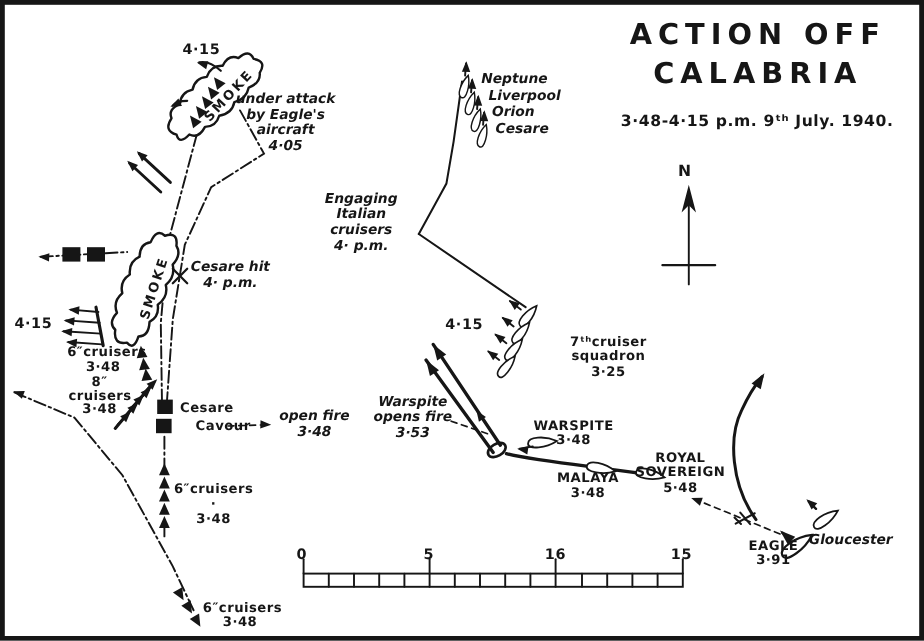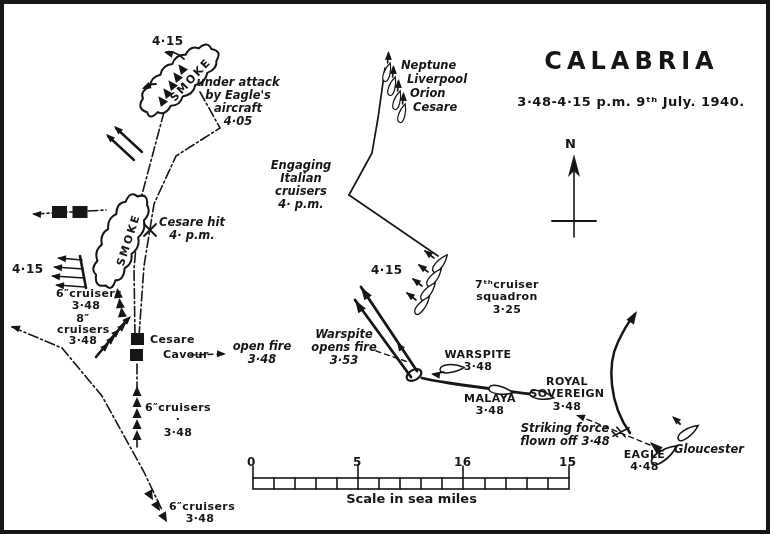--- a/index.html
+++ b/index.html
@@ -252,20 +252,21 @@
         <line x1="502" y1="474" x2="502" y2="485"></line>
       <line x1="523" y1="474" x2="523" y2="485"></line>
         <line x1="544" y1="474" x2="544" y2="485"></line>
       <line x1="249" y1="462" x2="249" y2="474"></line>
       <line x1="354" y1="462" x2="354" y2="474"></line>
       <line x1="459" y1="462" x2="459" y2="474"></line>
       <line x1="565" y1="462" x2="565" y2="474"></line>
     </g>
   </svg>
 
+  <div class="lbl title-line" style="left:505px;top:12px;width:245px;">ACTION OFF</div>
   <div class="lbl title-line" style="left:505px;top:44px;width:245px;">CALABRIA</div>
   <div class="lbl subtitle" style="left:498px;top:91px;width:258px;">3·48-4·15 p.m. 9ᵗʰ July. 1940.</div>
 
   <div class="lbl" style="left:561px;top:133px;font-weight:bold;font-size:13px;">N</div>
 
   <div class="lbl time" style="left:148px;top:31px;">4·15</div>
   <div class="lbl hand ctr" style="left:176px;top:72px;width:116px;">under attack
 by Eagle's aircraft
 4·05</div>
 
@@ -305,27 +306,24 @@
 3·25</div>
 
   <div class="lbl hand ctr" style="left:303px;top:324px;width:74px;">Warspite
 opens fire
 3·53</div>
   <div class="lbl caps ctr" style="left:433px;top:345px;width:82px;">WARSPITE
 3·48</div>
   <div class="lbl caps ctr" style="left:456px;top:389px;width:60px;">MALAYA
 3·48</div>
   <div class="lbl caps ctr" style="left:513px;top:372px;width:100px;">ROYAL SOVEREIGN
-3·48</div>
-
-  <div class="lbl hand ctr" style="left:512px;top:418px;width:98px;">Striking force
-flown off 3·48</div>
+5·48</div>
+
   <div class="lbl caps ctr" style="left:613px;top:445px;width:55px;">EAGLE
-4·48</div>
+3·91</div>
   <div class="lbl hand" style="left:670px;top:439px;">Gloucester</div>
 
   <div class="lbl time" style="left:243px;top:452px;">0</div>
   <div class="lbl time" style="left:349px;top:452px;">5</div>
   <div class="lbl time" style="left:450px;top:452px;">16</div>
   <div class="lbl time" style="left:555px;top:452px;">15</div>
-  <div class="lbl ctr" style="left:330px;top:488px;width:155px;font-weight:bold;font-size:13px;">Scale in sea miles</div>
 
 </div>
 
 </body></html>

